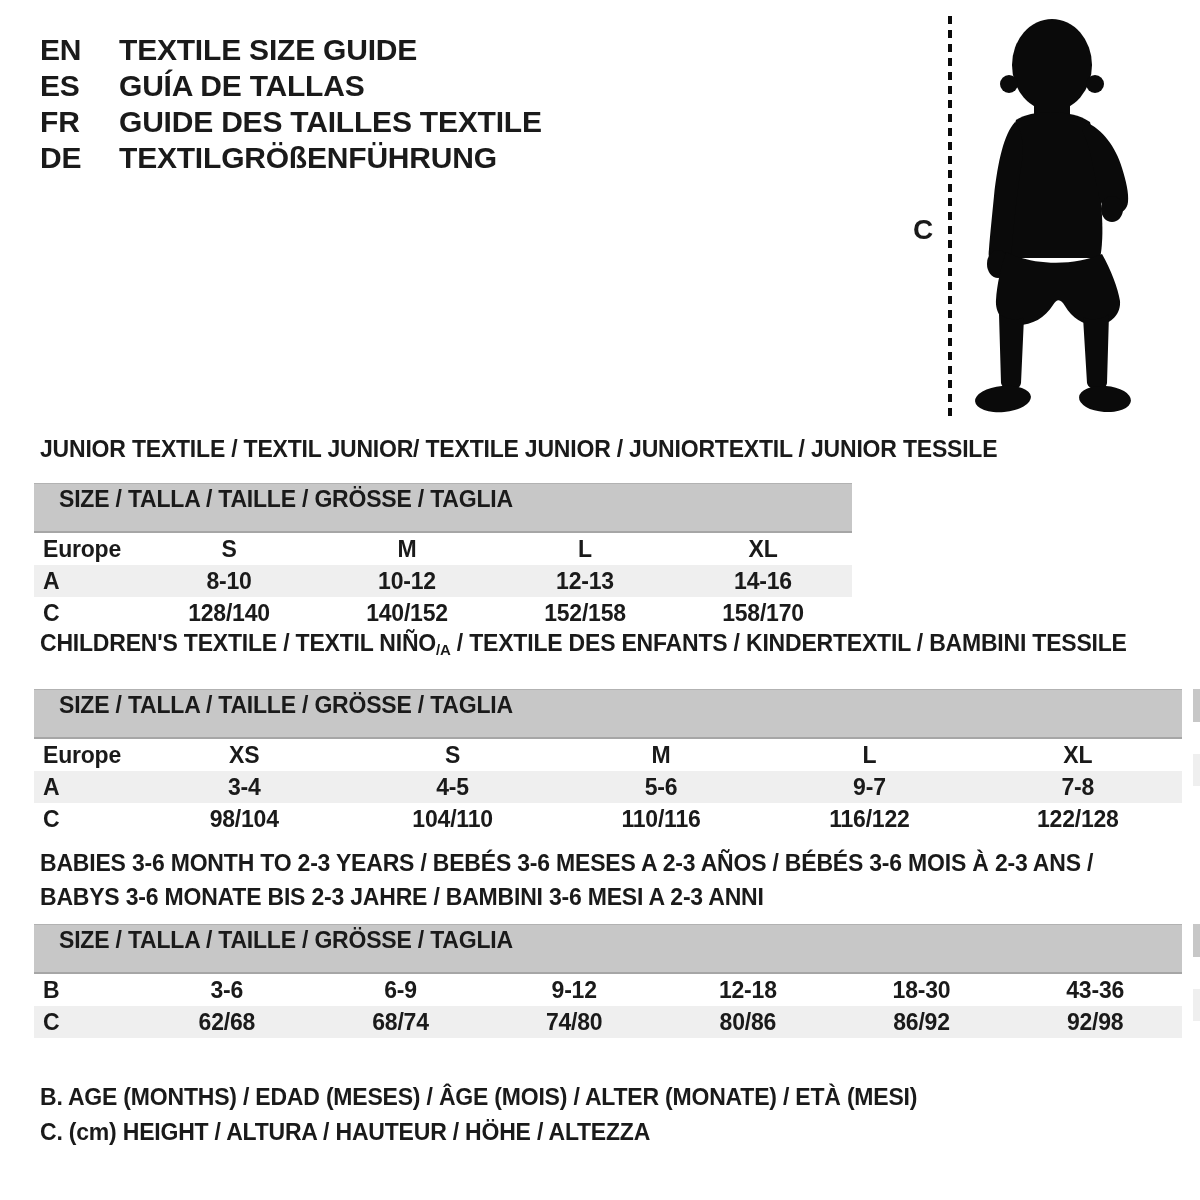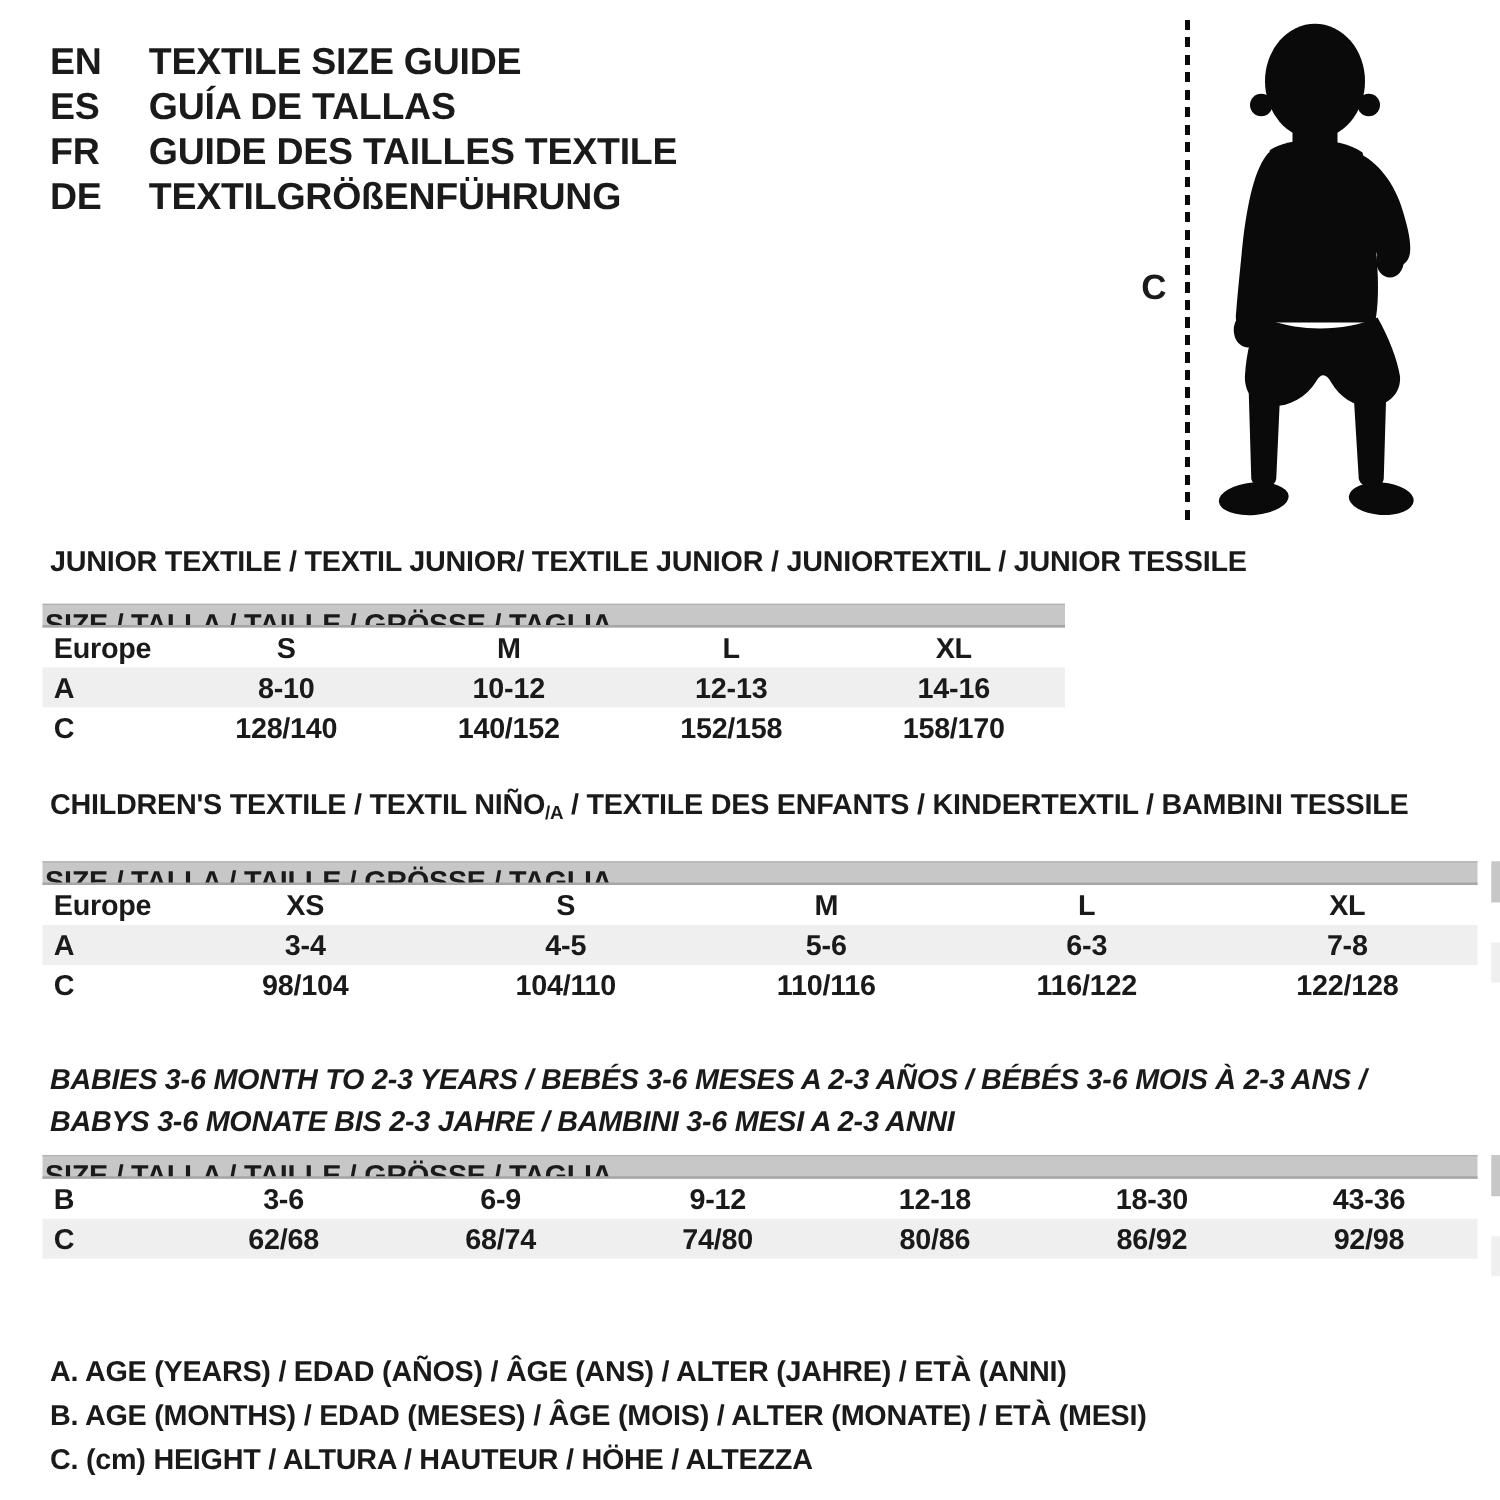--- a/index.html
+++ b/index.html
@@ -21,30 +21,30 @@
     position:absolute; left:948px; top:16px; width:4px; height:402px;
     background:repeating-linear-gradient(to bottom, var(--silhouette,#0c0c0c) 0 8px, transparent 8px 14px);
   }
   .silhouette { position:absolute; left:962px; top:16px; width:182px; height:402px; }
   .silhouette path, .silhouette ellipse, .silhouette circle, .silhouette rect { fill:var(--silhouette,#0a0a0a); }
 
   
   .section-title { position:absolute; left:40px; font-size:23px; line-height:34px; white-space:nowrap; }
   .pos-title-1 { top:432px; }
   .pos-title-2 { top:626px; }
-  .pos-title-3 { top:846px; white-space:normal; width:1100px;font-style:italic; }
+  .pos-title-3 { top:846px; white-space:normal; width:1100px; }
   .subscript { font-size:15px; vertical-align:-4px; }
 
   
   .table { position:absolute; left:34px; }
   .pos-table-1 { top:483px; width:818px; }
   .pos-table-2 { top:689px; width:1148px; }
   .pos-table-3 { top:924px; width:1148px; }
   .thead {
-    height:19px; line-height:31px; padding-left:2px; font-size:23px;
+    height:50px; line-height:31px; padding-left:25px; font-size:23px;
     background:var(--header-bar,#c7c7c7);
     border-top:1px solid #b2b2b2; border-bottom:2px solid #a6a6a6;
     white-space:nowrap; overflow:hidden;
   }
   .trow { display:flex; height:32px; align-items:center; font-size:23px; }
   .trow.shaded { background:var(--shaded-row,#efefef); }
   .row-label { flex:0 0 auto; width:106px; padding-left:9px; }
   .cell { flex:1 1 0; text-align:center; white-space:nowrap; }
 
   
@@ -141,21 +141,21 @@
           <span class="cell">S</span>
           <span class="cell">M</span>
           <span class="cell">L</span>
           <span class="cell">XL</span>
         </div>
         <div class="trow shaded">
           <span class="row-label">A</span>
           <span class="cell">3-4</span>
           <span class="cell">4-5</span>
           <span class="cell">5-6</span>
-          <span class="cell">6-3</span>
+          <span class="cell">9-7</span>
           <span class="cell">7-8</span>
         </div>
         <div class="trow">
           <span class="row-label">C</span>
           <span class="cell">98/104</span>
           <span class="cell">104/110</span>
           <span class="cell">110/116</span>
           <span class="cell">116/122</span>
           <span class="cell">122/128</span>
         </div>
@@ -186,18 +186,17 @@
         </div>
       </div>
   </div>
 
   <div class="sliver bar sliver-1"></div>
   <div class="sliver row sliver-2"></div>
   <div class="sliver bar sliver-3"></div>
   <div class="sliver row sliver-4"></div>
 
   <footer class="legend">
-    <div class="legend-line">A. AGE (YEARS) / EDAD (AÑOS) / ÂGE (ANS) / ALTER (JAHRE) / ETÀ (ANNI)</div>
     <div class="legend-line">B. AGE (MONTHS) / EDAD (MESES) / ÂGE (MOIS) / ALTER (MONATE) / ETÀ (MESI)</div>
     <div class="legend-line">C. (cm) HEIGHT / ALTURA / HAUTEUR / HÖHE / ALTEZZA</div>
   </footer>
 
 </div>
 
 </body></html>

